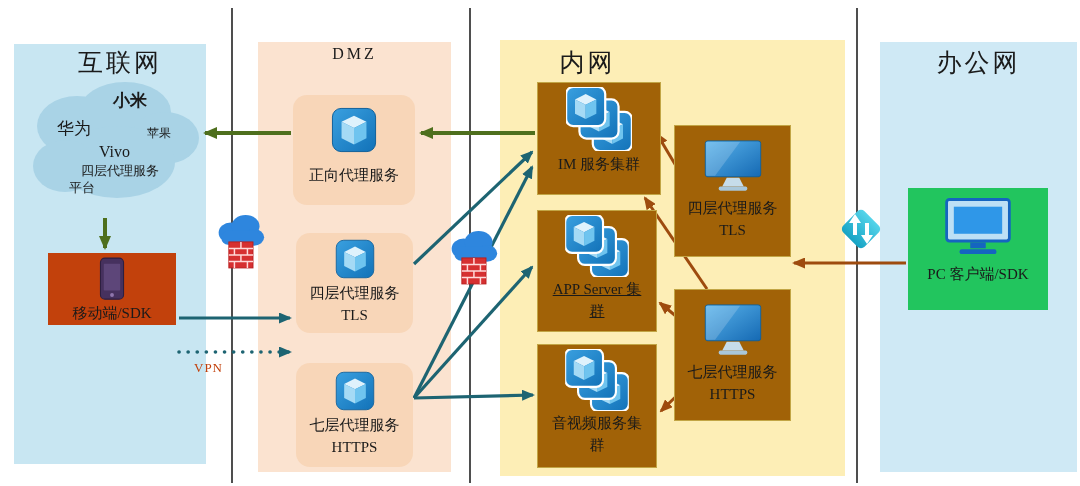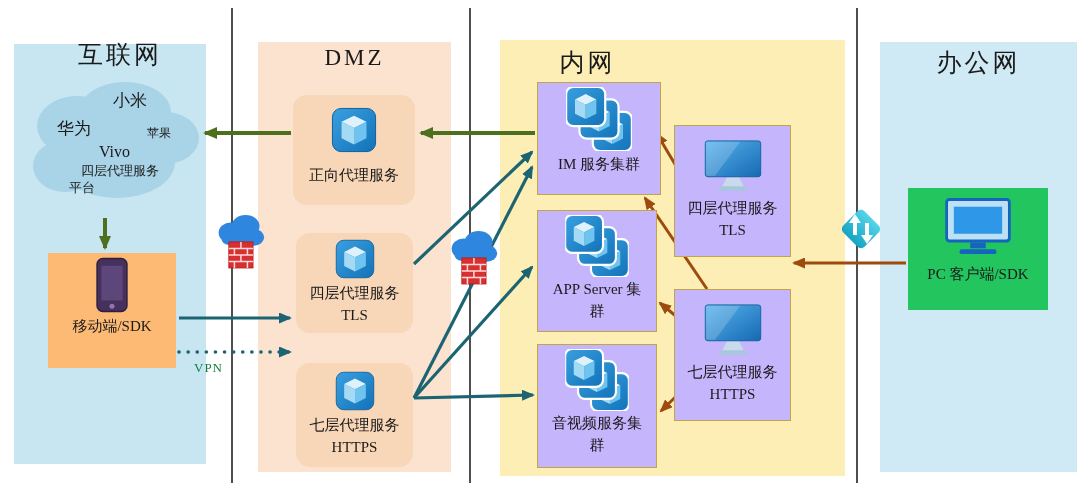--- a/index.html
+++ b/index.html
@@ -7,24 +7,24 @@
     position:relative;width:1080px;height:486px;overflow:hidden;background:#ffffff;
     font-family:"Liberation Serif","DejaVu Serif",serif;color:#1a1a1a;
   }
   .zone{position:absolute;z-index:0;}
   .zone-title{position:absolute;z-index:4;font-size:25px;letter-spacing:3px;text-align:center;}
   .arrows{position:absolute;left:0;top:0;z-index:2;pointer-events:none;}
   .node{position:absolute;z-index:3;display:flex;flex-direction:column;align-items:center;box-sizing:border-box;}
   .label{font-size:15px;line-height:1.45;text-align:center;white-space:pre-line;}
   .sub{font-size:15px;line-height:1.4;text-align:center;font-family:"Liberation Serif","DejaVu Serif",serif;}
   .dmz-box{background:#f8d6b8;border-radius:14px;}
-  .yellow-box{background:#c4b5fd;border:1px solid #c2a545;}
+  .yellow-box{background:#a16207;border:1px solid #c2a545;}
   .icon-badge{position:absolute;z-index:3;}
   .cloud-text{position:absolute;z-index:4;line-height:1;}
-  .vpn-label{position:absolute;z-index:4;font-size:13px;color:#15803d;letter-spacing:1px;}
+  .vpn-label{position:absolute;z-index:4;font-size:13px;color:#c2410c;letter-spacing:1px;}
 </style>
 </head>
 <body>
 
 <svg width="0" height="0" style="position:absolute" aria-hidden="true">
   <defs>
     <linearGradient id="gCube" x1="0" y1="0" x2="1" y2="1">
       <stop offset="0" stop-color="#3aa0e0"></stop>
         <stop offset="1" stop-color="#1272b8"></stop>
     </linearGradient>
@@ -118,22 +118,22 @@
   </defs>
 </svg>
 
 <div class="canvas">
 
   <div class="zone" style="left:14px;top:44px;width:192px;height:420px;background:#c8e6f2"></div>
   <div class="zone" style="left:258px;top:42px;width:193px;height:430px;background:#fbe3d0"></div>
   <div class="zone" style="left:500px;top:40px;width:345px;height:436px;background:#fdeeb6"></div>
   <div class="zone" style="left:880px;top:42px;width:197px;height:430px;background:#cfe9f5"></div>
 
-  <div class="zone-title" style="left:14px;top:38px;width:212px;">互联网</div>
-  <div class="zone-title" style="left:258px;top:45px;width:193px;font-size:23px;">DMZ</div>
+  <div class="zone-title" style="left:14px;top:46px;width:212px;">互联网</div>
+  <div class="zone-title" style="left:258px;top:45px;width:193px;font-size:16px;">DMZ</div>
   <div class="zone-title" style="left:500px;top:46px;width:175px;">内网</div>
   <div class="zone-title" style="left:880px;top:46px;width:197px;">办公网</div>
 
   <svg class="arrows" width="1080" height="486" viewBox="0 0 1080 486">
     <defs>
       <marker id="mGreen" markerWidth="14" markerHeight="12" refX="12" refY="6" orient="auto" markerUnits="userSpaceOnUse">
         <path d="M0,0 L14,6 L0,12 Z" fill="#4e6f1d"></path>
       </marker>
       <marker id="mTeal" markerWidth="13" markerHeight="11" refX="11" refY="5.5" orient="auto" markerUnits="userSpaceOnUse">
         <path d="M0,0 L13,5.5 L0,11 Z" fill="#1d6472"></path>
@@ -170,29 +170,29 @@
       <line x1="694" y1="331" x2="660" y2="303" marker-end="url(#mBrown)"></line>
       <line x1="694" y1="379" x2="661" y2="411" marker-end="url(#mBrown)"></line>
       <line x1="906" y1="263" x2="794" y2="263" marker-end="url(#mBrown)"></line>
     </g>
   </svg>
 
   <div class="node" style="left:25px;top:70px;width:178px;height:152px;">
     <svg width="178" height="152" viewBox="0 0 178 152">
         <use href="#icon-bigcloud"></use>
       </svg>
-    <span class="cloud-text" style="left:88px;top:22px;font-size:17px;">小米</span>
+    <span class="cloud-text" style="left:88px;top:22px;font-size:17px;font-weight:bold;">小米</span>
     <span class="cloud-text" style="left:32px;top:50px;font-size:17px;">华为</span>
     <span class="cloud-text" style="left:122px;top:57px;font-size:12px;">苹果</span>
     <span class="cloud-text" style="left:74px;top:74px;font-size:16px;text-align:right;">Vivo</span>
     <span class="cloud-text" style="left:56px;top:94px;font-size:13px;">四层代理服务</span>
     <span class="cloud-text" style="left:44px;top:111px;font-size:13px;">平台</span>
   </div>
 
-  <div class="node" style="left:48px;top:253px;width:128px;height:115px;background:#fdba74;padding-top:4px;">
+  <div class="node" style="left:48px;top:253px;width:128px;height:72px;background:#c2410c;padding-top:4px;">
     <svg width="34" height="56" viewBox="0 0 34 58">
         <use href="#icon-phone"></use>
       </svg>
     <div class="label" style="margin-top:3px;">移动端/SDK</div>
   </div>
 
   <div class="vpn-label" style="left:194px;top:360px;">VPN</div>
 
   <div class="node dmz-box" style="left:293px;top:95px;width:122px;height:110px;padding-top:12px;">
     <svg width="46" height="46" viewBox="0 0 48 48">
@@ -214,21 +214,21 @@
     <div class="label" style="margin-top:4px;">七层代理服务</div>
     <div class="sub">HTTPS</div>
   </div>
 
   <div class="node yellow-box" style="left:537px;top:82px;width:124px;height:113px;padding-top:4px;">
     <svg width="66" height="64" viewBox="0 0 74 72">
         <use href="#icon-cluster"></use>
       </svg>
     <div class="label" style="margin-top:3px;">IM 服务集群</div>
   </div>
-  <div class="node yellow-box" style="left:537px;top:210px;width:120px;height:122px;padding-top:4px;">
+  <div class="node yellow-box" style="left:537px;top:210px;width:120px;height:122px;padding-top:4px;text-decoration:underline;">
     <svg width="64" height="62" viewBox="0 0 74 72">
         <use href="#icon-cluster"></use>
       </svg>
     <div class="label" style="margin-top:2px;width:100px;">APP Server 集群</div>
   </div>
   <div class="node yellow-box" style="left:537px;top:344px;width:120px;height:124px;padding-top:4px;">
     <svg width="64" height="62" viewBox="0 0 74 72">
         <use href="#icon-cluster"></use>
       </svg>
     <div class="label" style="margin-top:2px;width:96px;">音视频服务集群</div>

